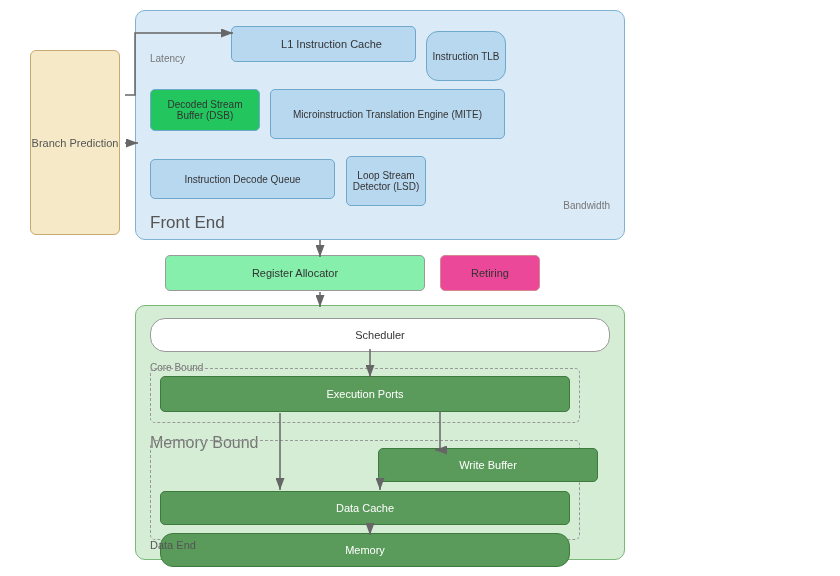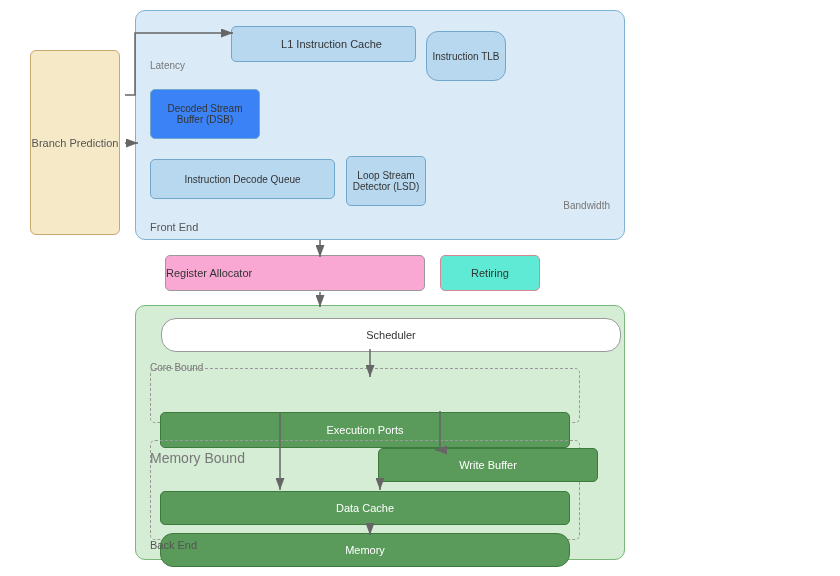--- a/index.html
+++ b/index.html
@@ -48,21 +48,21 @@
       height: 230px;
       background: #daeaf7;
       border: 1px solid #7fb3d3;
       border-radius: 10px;
     }
 
     .front-end-label {
       position: absolute;
       bottom: 6px;
       left: 14px;
-      font-size: 11px;
+      font-size: 17px;
       color: #555;
     }
 
     
     .l1-cache-box {
       position: absolute;
       left: 95px;
       top: 15px;
       width: 185px;
       height: 36px;
@@ -96,31 +96,30 @@
       padding: 4px;
     }
 
     
     .latency-label {
       position: absolute;
       left: 14px;
       top: 42px;
       font-size: 10px;
       color: #777;
-      margin-top: 7px;
     }
 
     
     .dsb-box {
       position: absolute;
       left: 14px;
       top: 78px;
       width: 110px;
-      height: 50px;
-      background: #3b82f6;
+      height: 42px;
+      background: #22c55e;
       border: 1px solid #6fa8cc;
       border-radius: 5px;
       display: flex;
       align-items: center;
       justify-content: center;
       text-align: center;
       font-size: 10px;
       color: #333;
       padding: 4px;
     }
@@ -190,38 +189,38 @@
       color: #777;
     }
 
     
     .register-allocator {
       position: absolute;
       left: 165px;
       top: 255px;
       width: 260px;
       height: 36px;
-      background: #f9a8d4;
+      background: #86efac;
       border: 1px solid #999;
       border-radius: 5px;
       display: flex;
       align-items: center;
-      justify-content: flex-start;
+      justify-content: center;
       font-size: 11px;
       color: #333;
     }
 
     
     .retiring-box {
       position: absolute;
       left: 440px;
       top: 255px;
       width: 100px;
       height: 36px;
-      background: #5eead4;
+      background: #ec4899;
       border: 1px solid #d48890;
       border-radius: 5px;
       display: flex;
       align-items: center;
       justify-content: center;
       font-size: 11px;
       color: #333;
     }
 
     
@@ -252,21 +251,20 @@
       width: 460px;
       height: 34px;
       background: #fff;
       border: 1px solid #999;
       border-radius: 15px;
       display: flex;
       align-items: center;
       justify-content: center;
       font-size: 11px;
       color: #333;
-      margin-left: 11px;
     }
 
     
     .core-bound-label {
       position: absolute;
       left: 14px;
       top: 56px;
       font-size: 10px;
       color: #777;
     }
@@ -290,29 +288,28 @@
       width: 410px;
       height: 36px;
       background: #5a9a5a;
       border: 1px solid #3d7a3d;
       border-radius: 5px;
       display: flex;
       align-items: center;
       justify-content: center;
       font-size: 11px;
       color: #fff;
-      margin-top: 36px;
     }
 
     
     .memory-bound-label {
       position: absolute;
       left: 14px;
-      top: 144px;
-      font-size: 14px;
+      top: 128px;
+      font-size: 16px;
       color: #777;
     }
 
     
     .memory-bound-region {
       position: absolute;
       left: 14px;
       top: 134px;
       width: 430px;
       height: 100px;
@@ -406,20 +403,23 @@
     </div>
 
     <div class="instruction-tlb">
       <span>Instruction TLB</span>
     </div>
 
     <div class="dsb-box">
       <span>Decoded Stream Buffer (DSB)</span>
     </div>
 
+    <div class="mite-box">
+      <span>Microinstruction Translation Engine (MITE)</span>
+    </div>
 
     <div class="idq-box">
       <span>Instruction Decode Queue</span>
     </div>
 
     <div class="lsd-box">
       <span>Loop Stream Detector (LSD)</span>
     </div>
     <div class="bandwidth-label">Bandwidth</div>
     <div class="front-end-label">Front End</div>
@@ -451,21 +451,21 @@
       <span>Write Buffer</span>
     </div>
 
     <div class="data-cache-box">
       <span>Data Cache</span>
     </div>
 
     <div class="memory-box">
       <span>Memory</span>
     </div>
-    <div class="back-end-label">Back End</div>
+    <div class="back-end-label">Data End</div>
   </div>
 
   <svg class="arrows-svg">
     <defs>
       <marker id="arrowhead" markerWidth="8" markerHeight="6" refX="8" refY="3" orient="auto">
         <polygon points="0 0, 8 3, 0 6" fill="#666"></polygon>
       </marker>
     </defs>
 
     <line class="arrow" x1="125" y1="143" x2="138" y2="143"></line>

